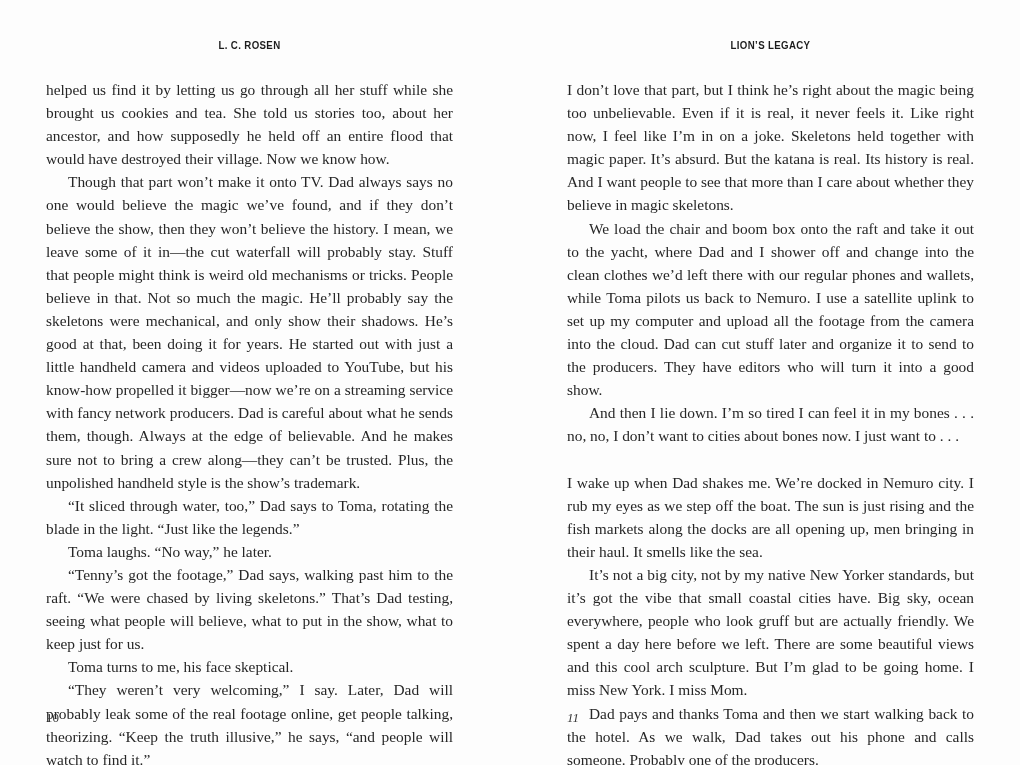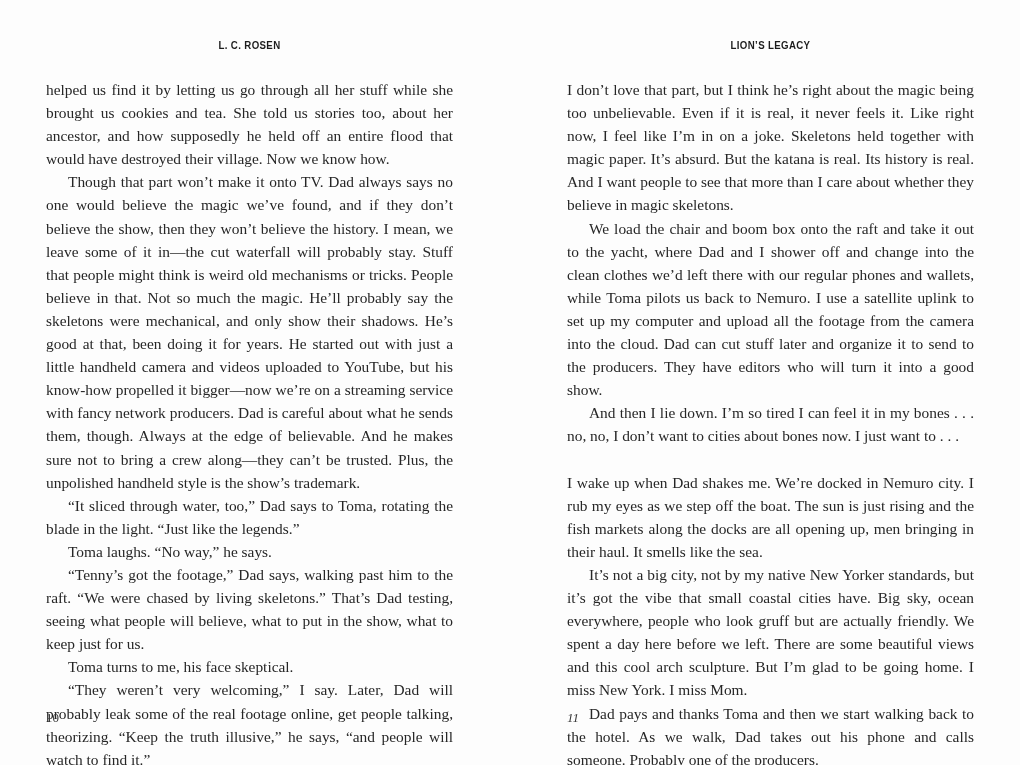--- a/index.html
+++ b/index.html
@@ -73,21 +73,21 @@
 <body>
 
 <div class="spread">
 
   <section class="page page-left">
     <div class="running-head">L. C. ROSEN</div>
     <div class="text-block">
       <p class="para no-indent">helped us find it by letting us go through all her stuff while she brought us cookies and tea. She told us stories too, about her ancestor, and how supposedly he held off an entire flood that would have destroyed their village. Now we know how.</p>
       <p class="para">Though that part won’t make it onto TV. Dad always says no one would believe the magic we’ve found, and if they don’t believe the show, then they won’t believe the history. I mean, we leave some of it in—the cut waterfall will probably stay. Stuff that people might think is weird old mechanisms or tricks. People believe in that. Not so much the magic. He’ll probably say the skeletons were mechanical, and only show their shadows. He’s good at that, been doing it for years. He started out with just a little handheld camera and videos uploaded to YouTube, but his know-how propelled it bigger—now we’re on a streaming service with fancy network producers. Dad is careful about what he sends them, though. Always at the edge of believable. And he makes sure not to bring a crew along—they can’t be trusted. Plus, the unpolished handheld style is the show’s trademark.</p>
       <p class="para">“It sliced through water, too,” Dad says to Toma, rotating the blade in the light. “Just like the legends.”</p>
-      <p class="para">Toma laughs. “No way,” he says.</p>
+      <p class="para">Toma laughs. “No way,” he later.</p>
       <p class="para">“Tenny’s got the footage,” Dad says, walking past him to the raft. “We were chased by living skeletons.” That’s Dad testing, seeing what people will believe, what to put in the show, what to keep just for us.</p>
       <p class="para">Toma turns to me, his face skeptical.</p>
       <p class="para">“They weren’t very welcoming,” I say. Later, Dad will probably leak some of the real footage online, get people talking, theorizing. “Keep the truth illusive,” he says, “and people will watch to find it.”</p>
     </div>
     <div class="folio">10</div>
   </section>
 
   <section class="page page-right">
     <div class="running-head">LION’S LEGACY</div>
     <div class="text-block">

